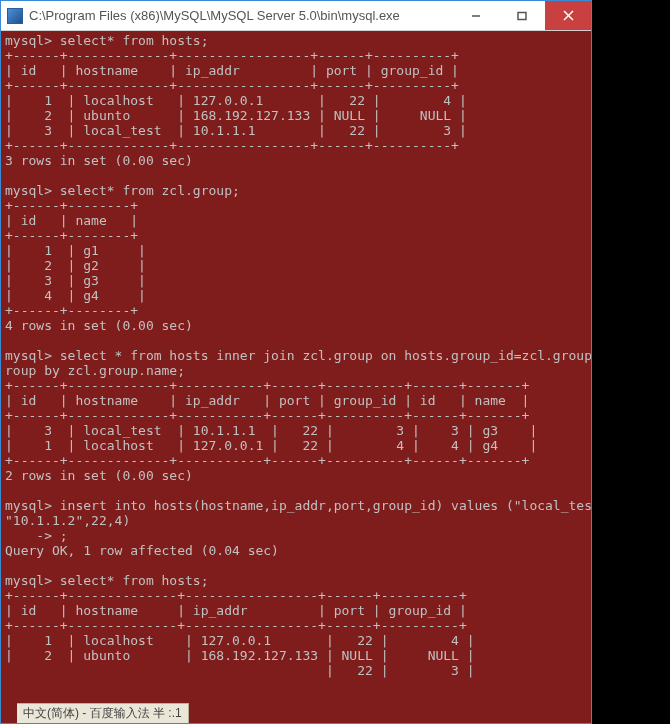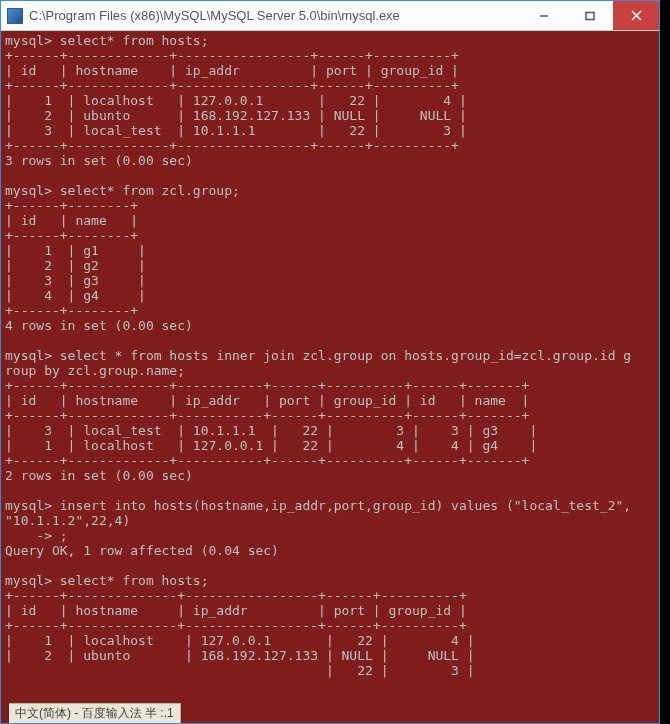--- a/index.html
+++ b/index.html
@@ -5,21 +5,21 @@
   html, body {
     margin: 0;
     padding: 0;
     font-family: "Consolas", "Lucida Console", monospace;
     font-size: 13px;
     background: #000;
     color: #c0c0c0;
     overflow: hidden;
   }
   .window {
-    width: 660px;
+    width: 592px;
     height: 724px;
     box-sizing: border-box;
     border: 1px solid #3a8bd6;
     background: #000;
     display: flex;
     flex-direction: column;
     position: relative;
   }
   .titlebar {
     height: 30px;
@@ -73,21 +73,21 @@
     color: #c0c0c0;
     white-space: pre;
     padding: 2px 4px 0 4px;
     line-height: 15px;
     font-size: 13px;
     overflow: hidden;
     position: relative;
   }
   .ime-bar {
     position: absolute;
-    left: 8px;
+    left: 16px;
     bottom: 0;
     background: #eae6d8;
     color: #444;
     font-family: "Microsoft YaHei","SimSun",sans-serif;
     font-size: 12px;
     padding: 1px 6px;
     border: 1px solid #b8b29c;
     border-left: none;
     border-bottom: none;
     white-space: nowrap;

